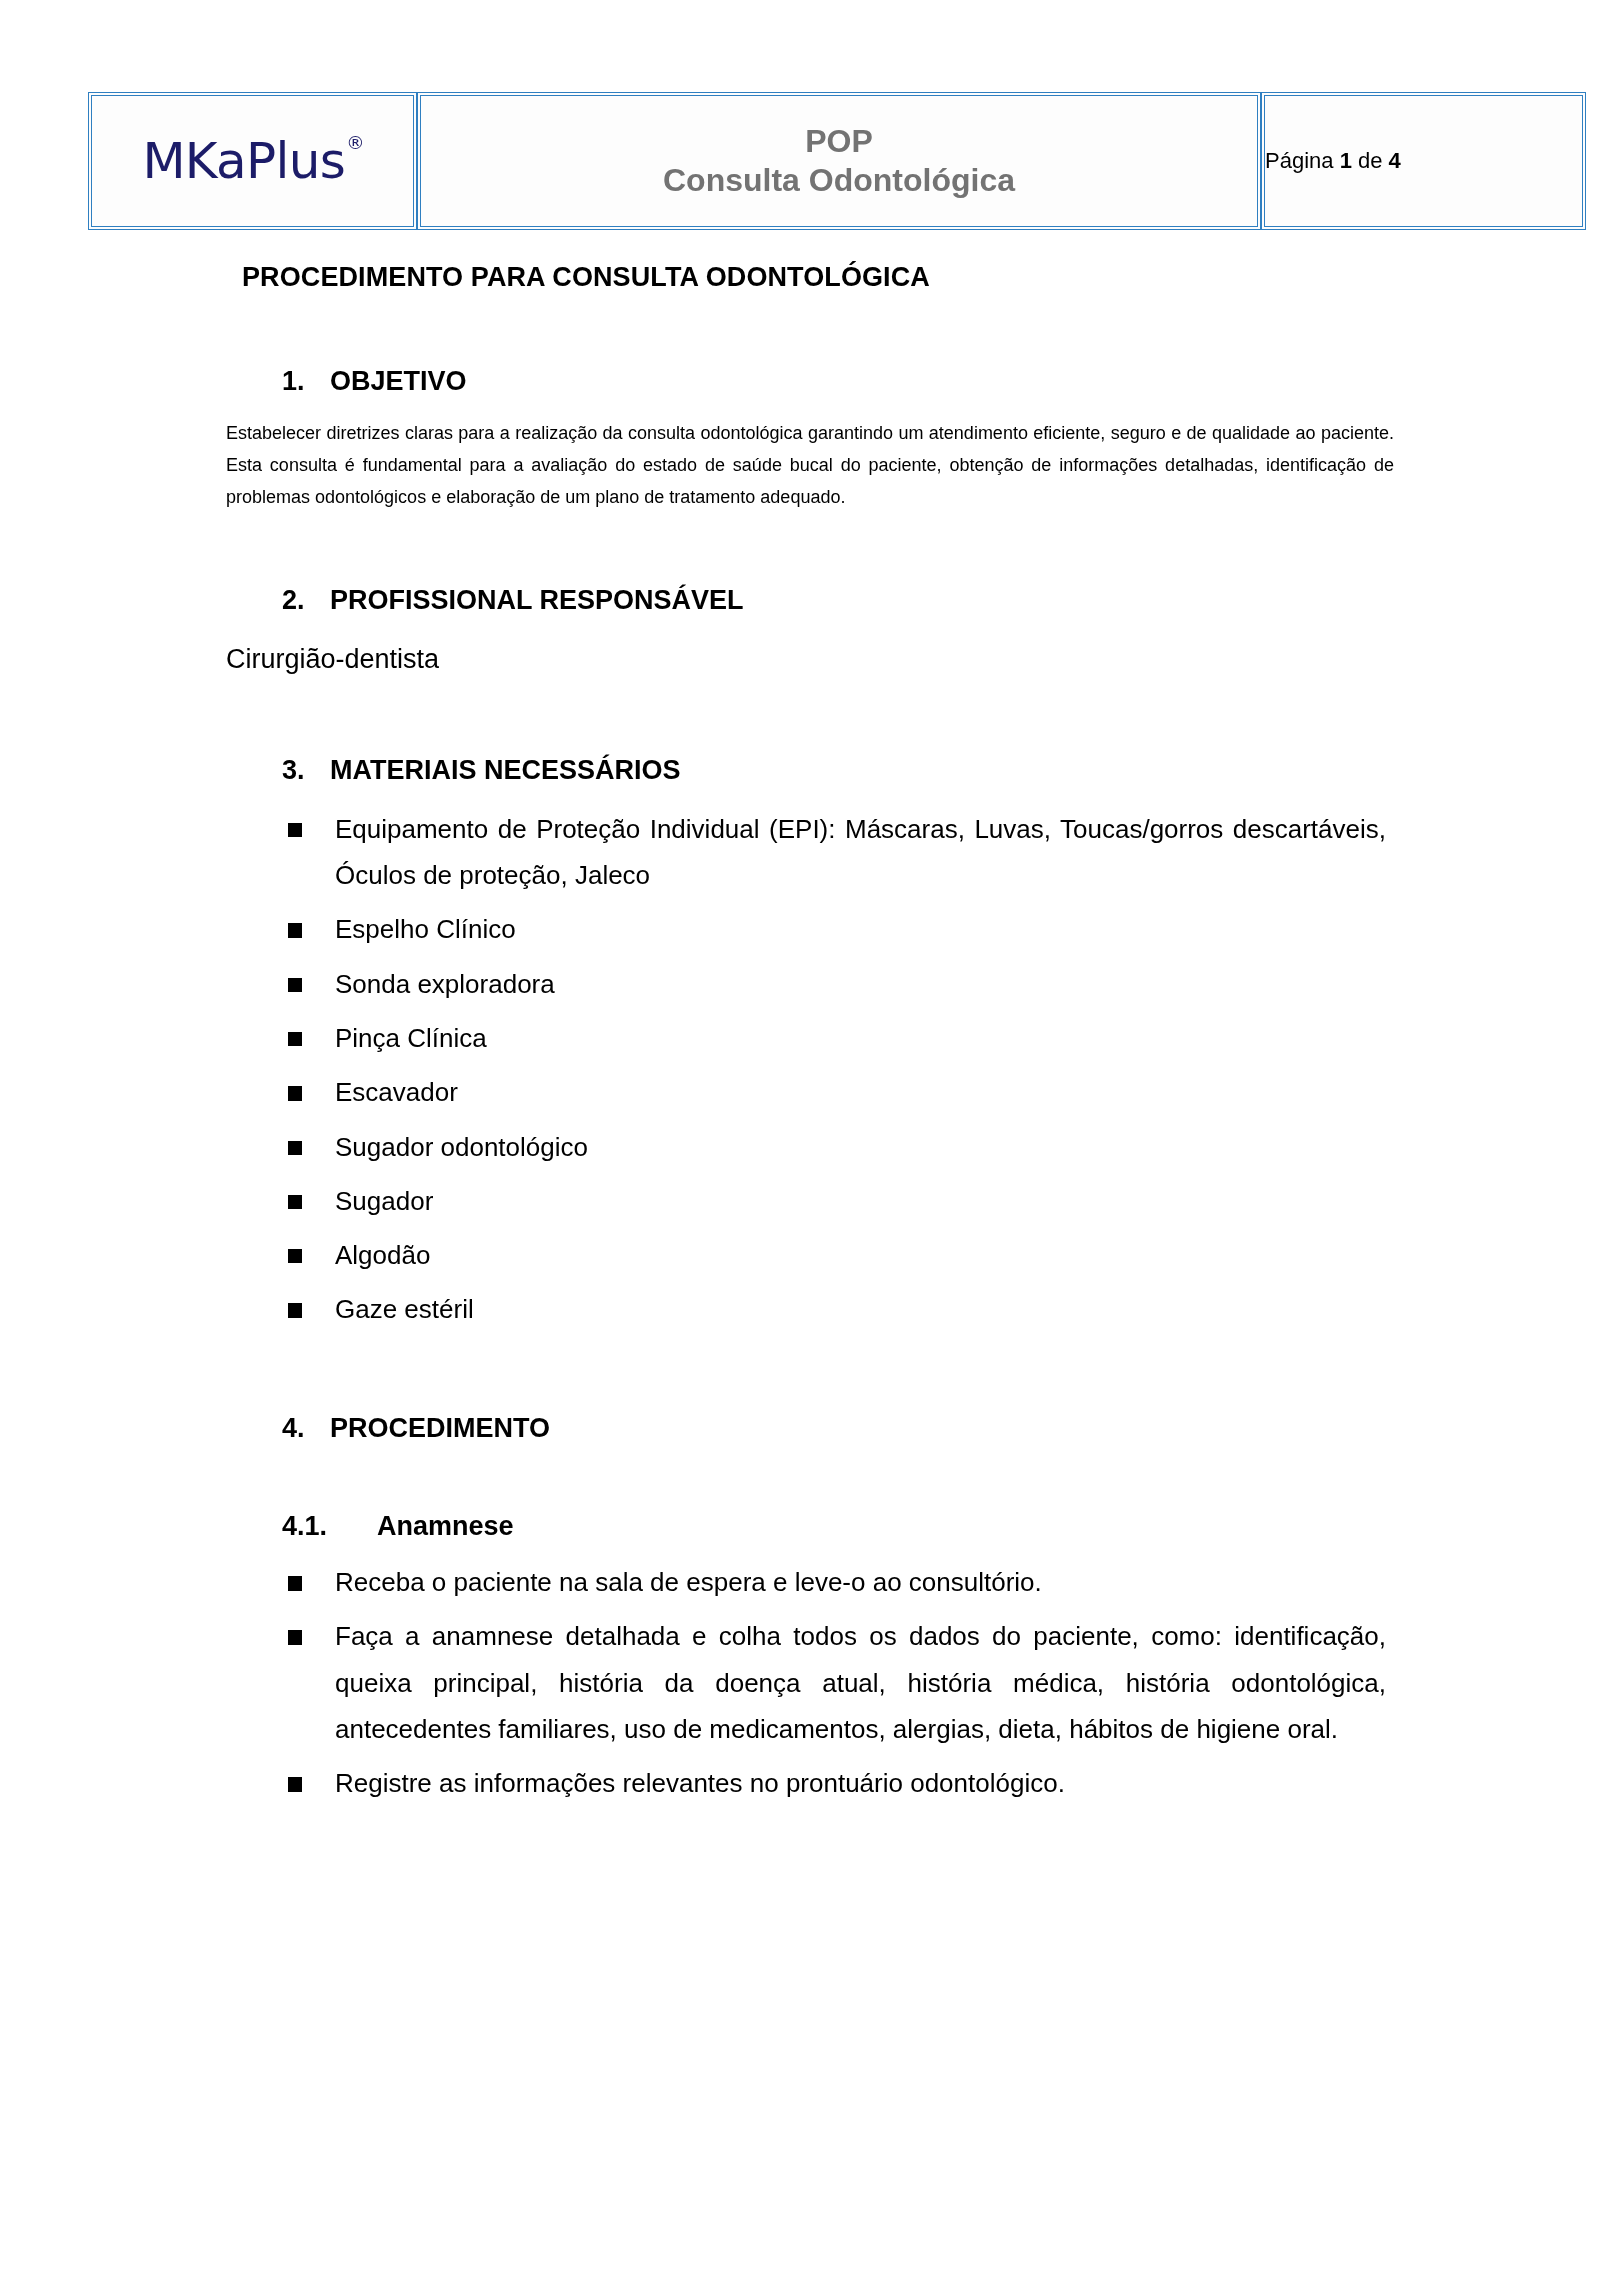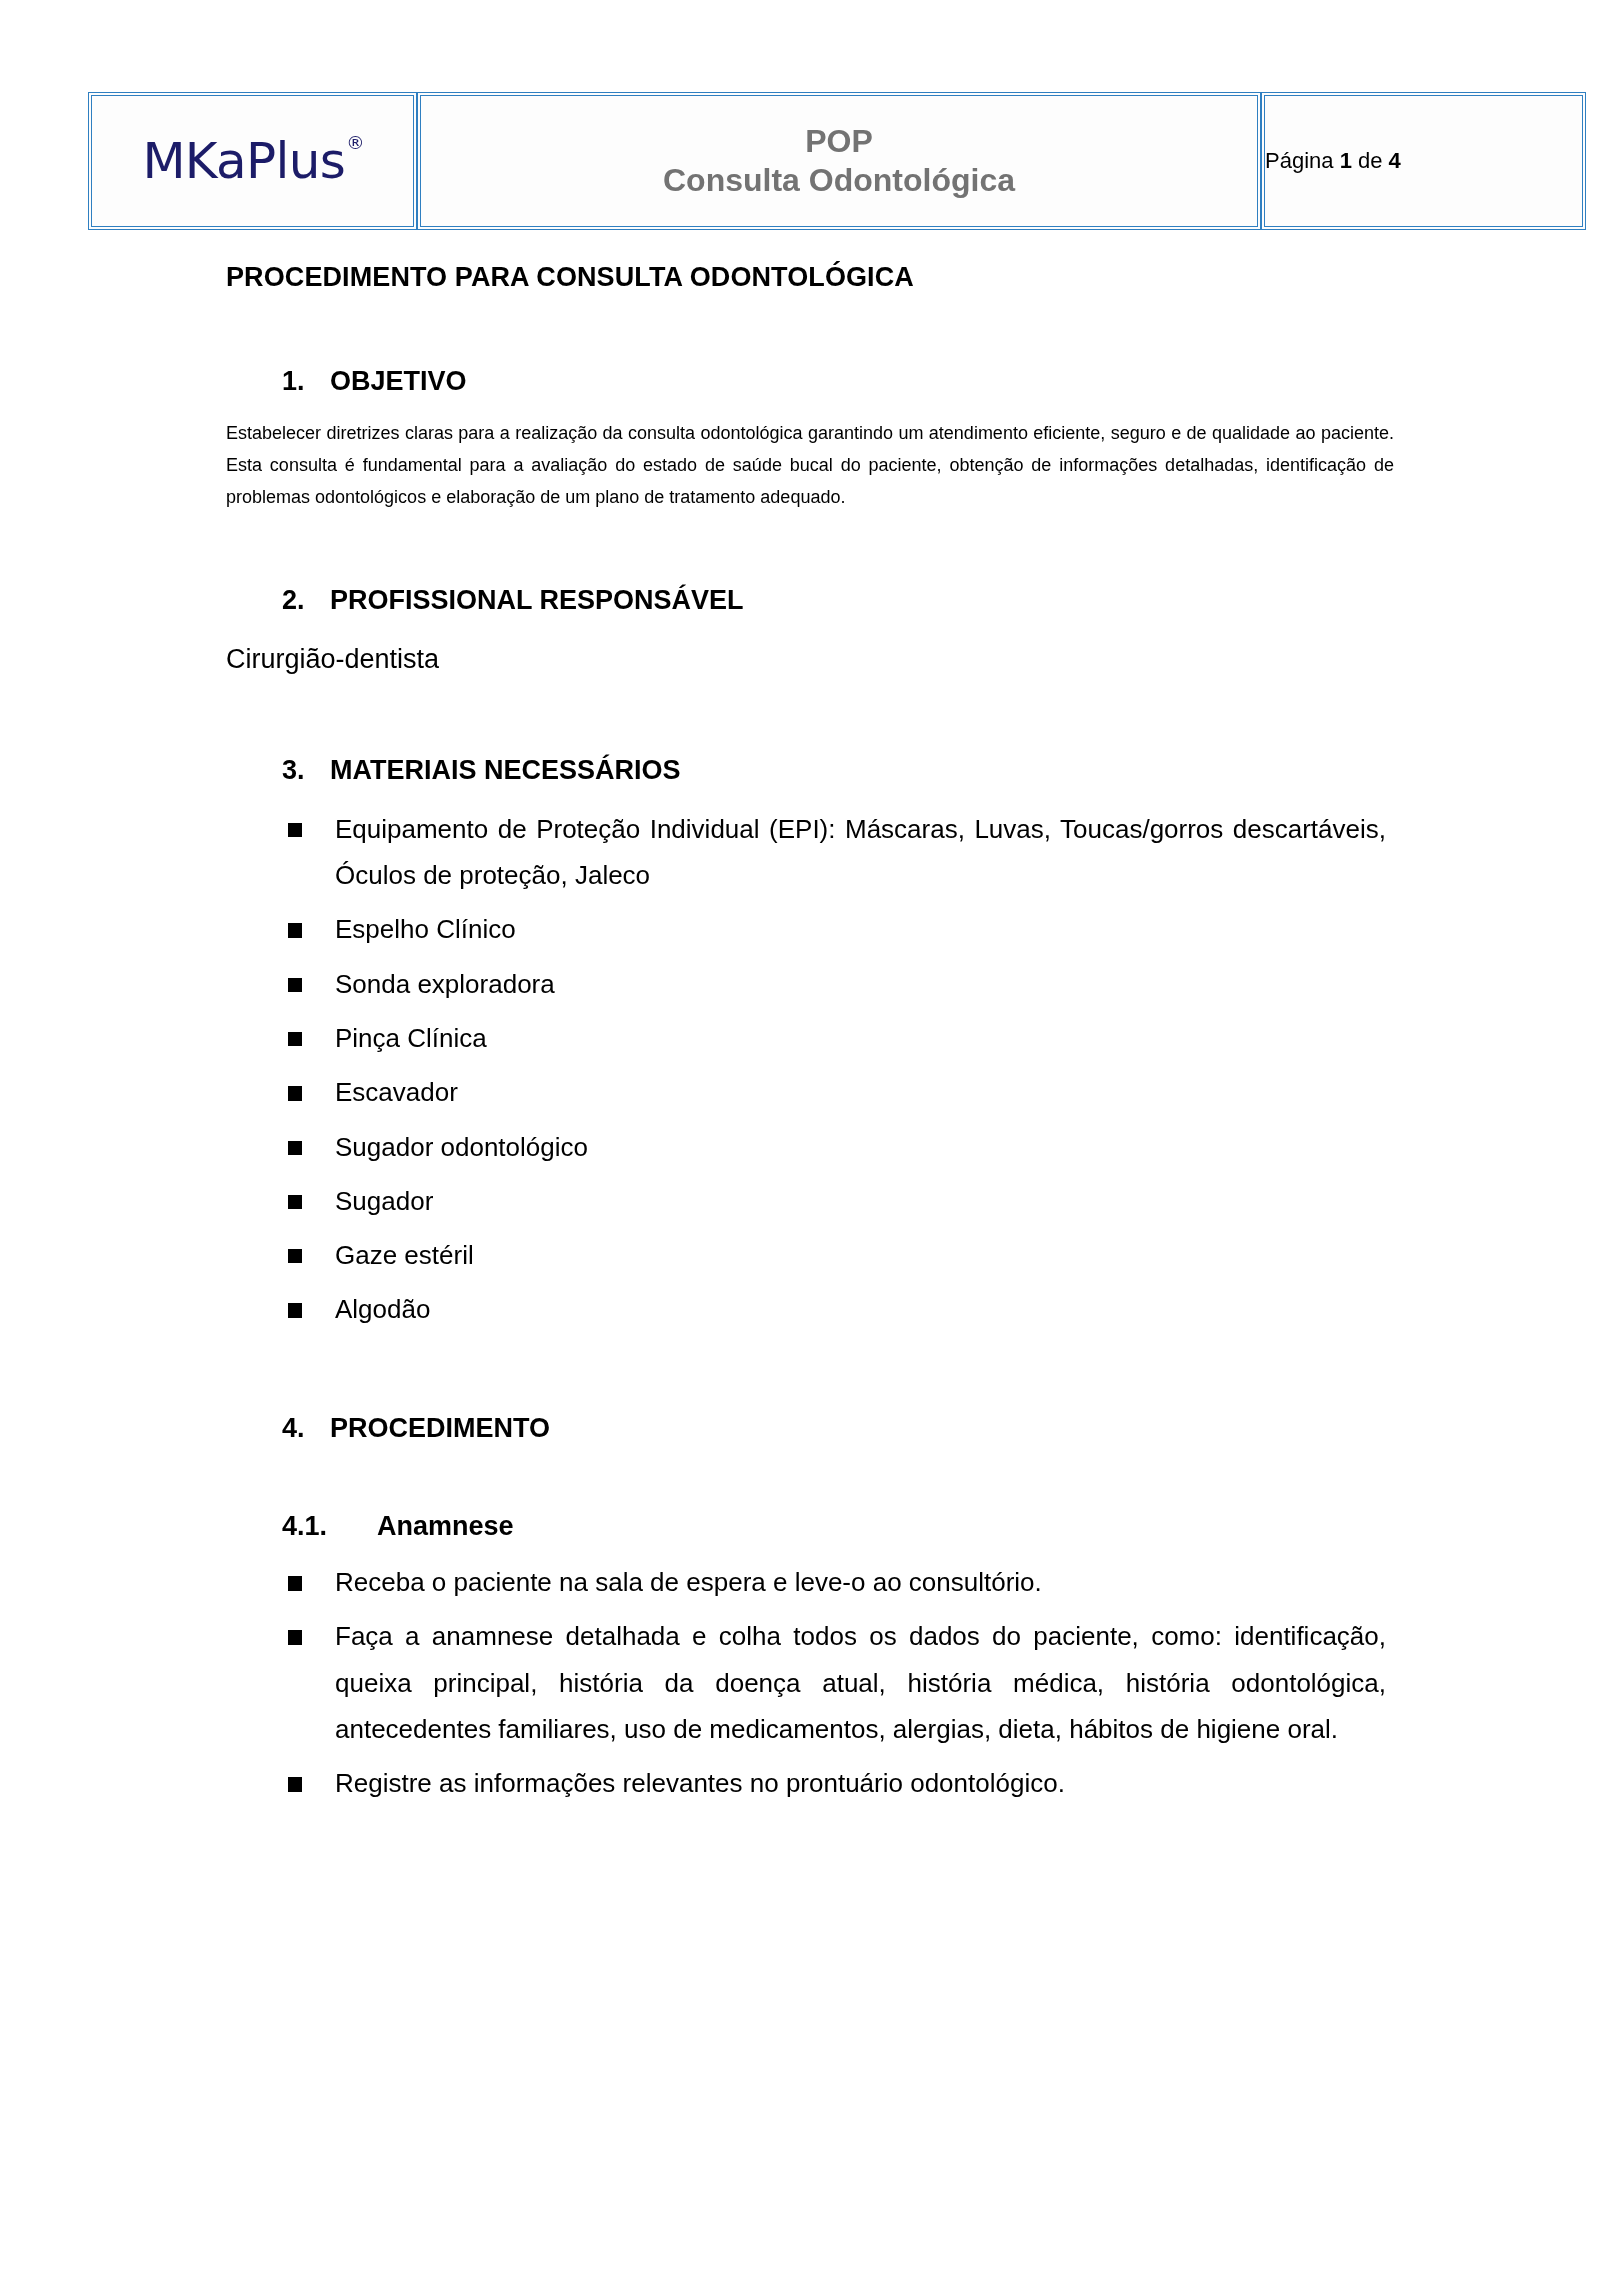--- a/index.html
+++ b/index.html
@@ -87,21 +87,21 @@
   .body {
     position: absolute;
     left: 226px;
     top: 262px;
     width: 1168px;
   }
   .doc-title {
     font-weight: bold;
     font-size: 27px;
     letter-spacing: 0.1px;
-    margin: 0 0 73px 0;
+    margin: 0 0 73px 16px;
   }
   .section-heading {
     font-weight: bold;
     font-size: 27px;
     margin: 0 0 19.6px 0;
     padding-left: 56px;
     position: relative;
   }
   .section-heading .num {
     position: absolute;
@@ -216,22 +216,22 @@
       <span class="num">3.</span><span class="txt">MATERIAIS NECESSÁRIOS</span>
     </div>
     <ul class="bullets">
       <li><span class="marker"></span><span>Equipamento de Proteção Individual (EPI): Máscaras, Luvas, Toucas/gorros descartáveis, Óculos de proteção, Jaleco</span></li>
       <li class="nojust"><span class="marker"></span><span>Espelho Clínico</span></li>
       <li class="nojust"><span class="marker"></span><span>Sonda exploradora</span></li>
       <li class="nojust"><span class="marker"></span><span>Pinça Clínica</span></li>
       <li class="nojust"><span class="marker"></span><span>Escavador</span></li>
       <li class="nojust"><span class="marker"></span><span>Sugador odontológico</span></li>
       <li class="nojust"><span class="marker"></span><span>Sugador</span></li>
+      <li class="nojust"><span class="marker"></span><span>Algodão</span></li>
       <li class="nojust"><span class="marker"></span><span>Gaze estéril</span></li>
-      <li class="nojust"><span class="marker"></span><span>Algodão</span></li>
     </ul>
 
     <div class="gap-lg"></div>
 
     <div class="section-heading">
       <span class="num">4.</span><span class="txt">PROCEDIMENTO</span>
     </div>
 
     <div class="gap-md"></div>
 

